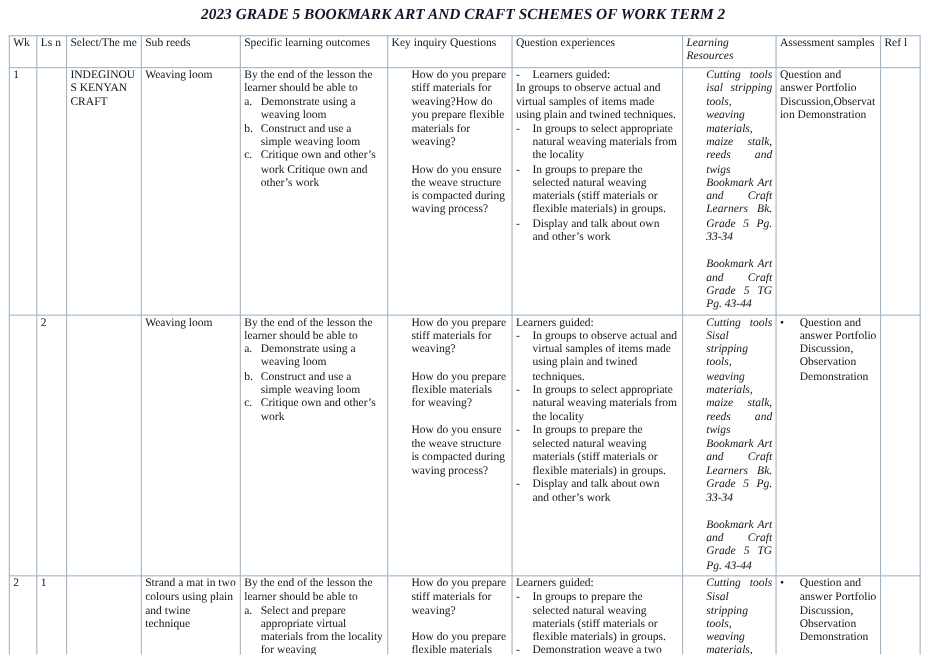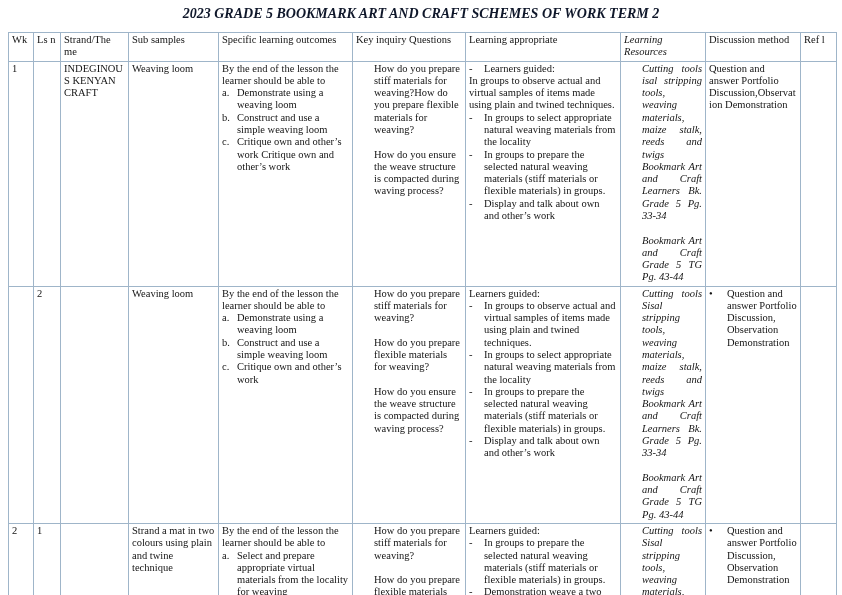--- a/index.html
+++ b/index.html
@@ -51,27 +51,27 @@
       <col style="width:113px">
       <col style="width:155px">
       <col style="width:85px">
     <col style="width:95px">
       <col style="width:36px">
   </colgroup>
   <thead>
     <tr>
       <th>Wk</th>
       <th>Ls n</th>
-      <th>Strand/The me</th>
-      <th>Sub samples</th>
+      <th>Select/The me</th>
+      <th>Sub reeds</th>
       <th>Specific learning outcomes</th>
       <th class="bold">Key inquiry Questions</th>
-      <th>Learning appropriate</th>
+      <th>Question experiences</th>
       <th class="italic">Learning Resources</th>
-      <th>Discussion method</th>
+      <th>Assessment samples</th>
       <th>Ref l</th>
     </tr>
   </thead>
   <tbody>
     <tr class="r1">
       <td>
           <div>1</div>
         </td>
       <td>
           <div></div>

